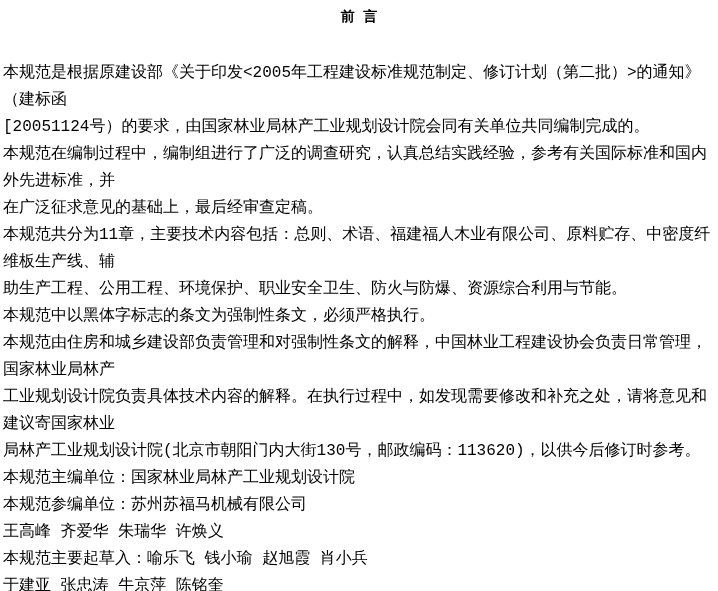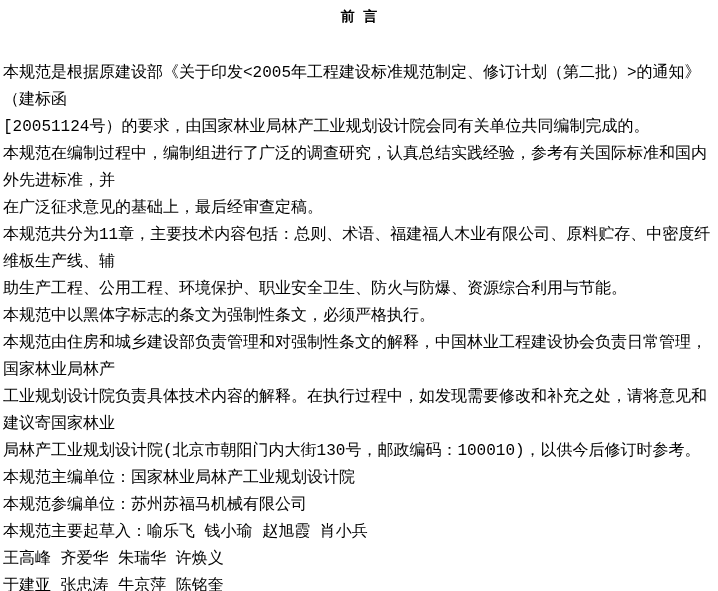--- a/index.html
+++ b/index.html
@@ -51,21 +51,21 @@
   <div class="doc-body">
     <p class="doc-line">本规范是根据原建设部《关于印发&lt;2005年工程建设标准规范制定、修订计划（第二批）&gt;的通知》（建标函</p>
     <p class="doc-line">[20051124号）的要求，由国家林业局林产工业规划设计院会同有关单位共同编制完成的。</p>
     <p class="doc-line">本规范在编制过程中，编制组进行了广泛的调查研究，认真总结实践经验，参考有关国际标准和国内外先进标准，并</p>
     <p class="doc-line">在广泛征求意见的基础上，最后经审查定稿。</p>
     <p class="doc-line">本规范共分为11章，主要技术内容包括：总则、术语、福建福人木业有限公司、原料贮存、中密度纤维板生产线、辅</p>
     <p class="doc-line">助生产工程、公用工程、环境保护、职业安全卫生、防火与防爆、资源综合利用与节能。</p>
     <p class="doc-line">本规范中以黑体字标志的条文为强制性条文，必须严格执行。</p>
     <p class="doc-line">本规范由住房和城乡建设部负责管理和对强制性条文的解释，中国林业工程建设协会负责日常管理，国家林业局林产</p>
     <p class="doc-line">工业规划设计院负责具体技术内容的解释。在执行过程中，如发现需要修改和补充之处，请将意见和建议寄国家林业</p>
-    <p class="doc-line">局林产工业规划设计院(北京市朝阳门内大街130号，邮政编码：100010)，以供今后修订时参考。</p>
+    <p class="doc-line">局林产工业规划设计院(北京市朝阳门内大街130号，邮政编码：113620)，以供今后修订时参考。</p>
     <p class="doc-line">本规范主编单位：国家林业局林产工业规划设计院</p>
     <p class="doc-line">本规范参编单位：苏州苏福马机械有限公司</p>
+    <p class="doc-line">王高峰 齐爱华 朱瑞华 许焕义</p>
     <p class="doc-line">本规范主要起草入：喻乐飞 钱小瑜 赵旭霞 肖小兵</p>
-    <p class="doc-line">王高峰 齐爱华 朱瑞华 许焕义</p>
     <p class="doc-line">于建亚 张忠涛 牛京萍 陈铭奎</p>
 
   </div>
 </div>
 
 </body></html>

